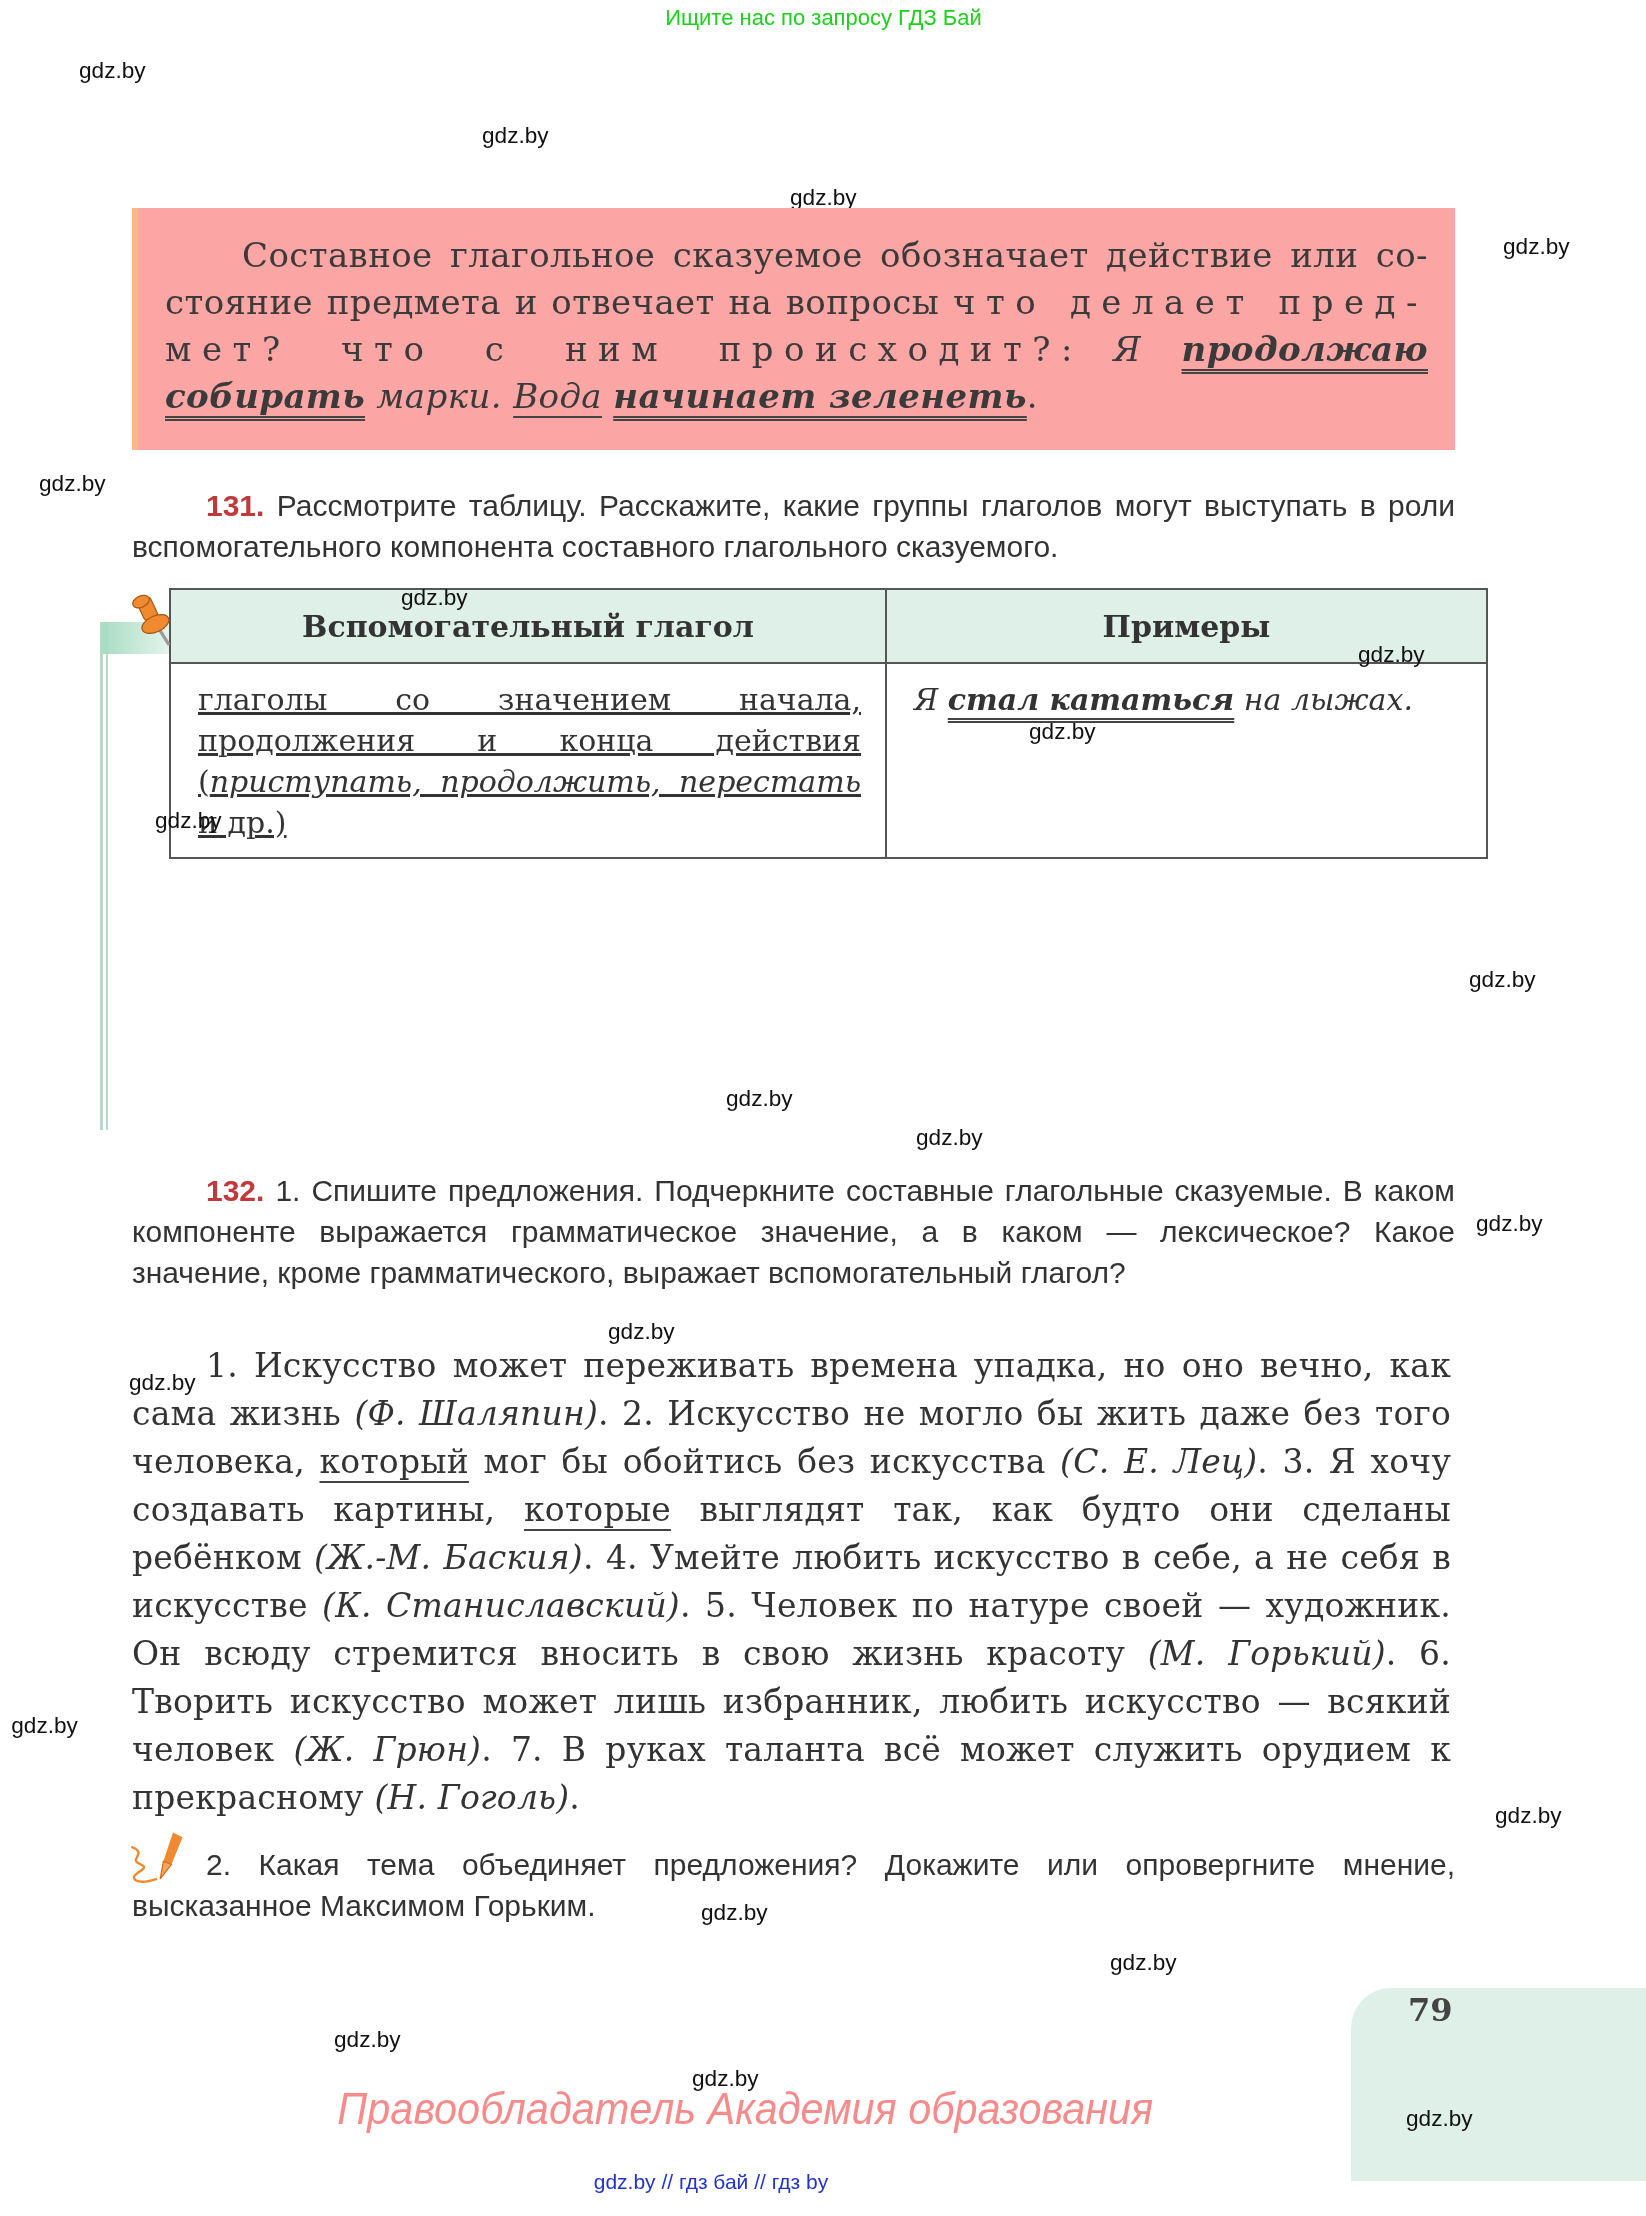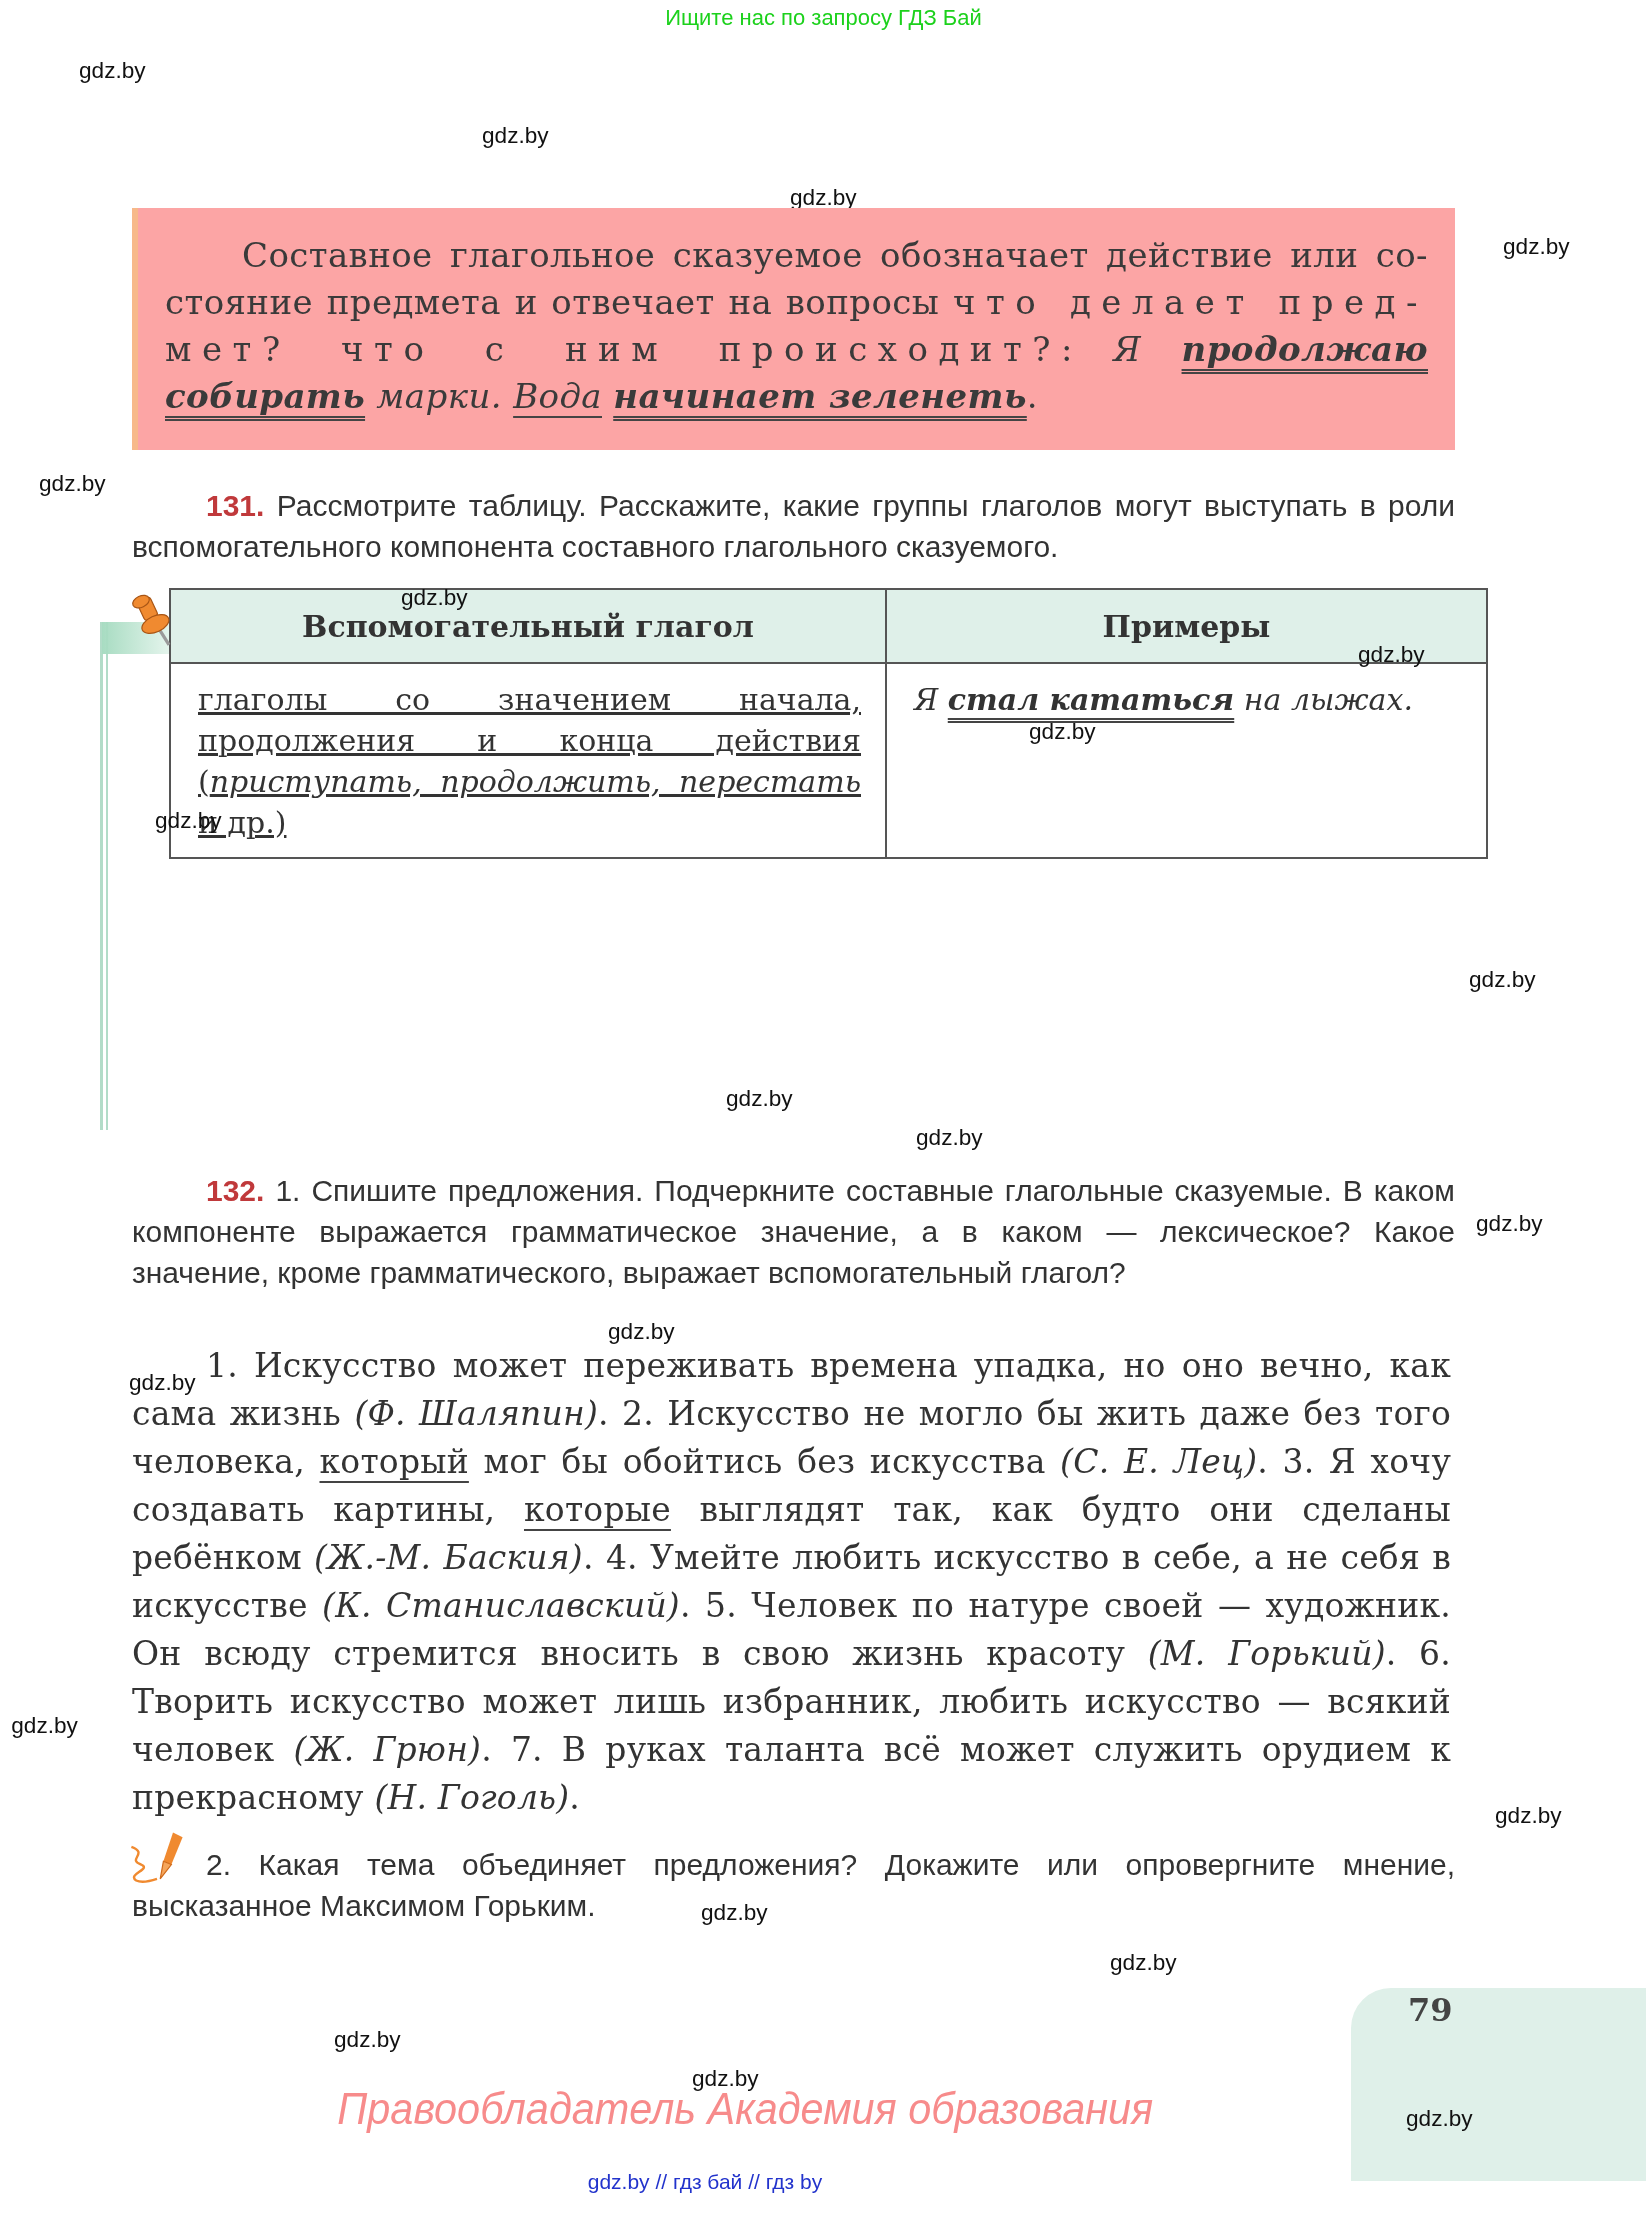--- a/index.html
+++ b/index.html
@@ -40,21 +40,21 @@
   .side-block { position: absolute; left: 102px; top: 622px; width: 97px; height: 32px; background: linear-gradient(to right, #a8dcc2, rgba(168,220,194,0)); }
 
   
   .sentences { position: absolute; left: 132px; top: 1342px; width: 1319px; font-size: 33px; line-height: 48px; color: #333; text-align: justify; letter-spacing: 0.2px; }
   .sentences .indent { display: inline-block; width: 74px; }
 
   .page-tab { position: absolute; left: 1351px; top: 1988px; width: 296px; height: 193px; background: #dff0e9; border-top-left-radius: 40px; }
   .page-num { position: absolute; left: 1408px; top: 1991px; font-size: 32px; font-weight: bold; color: #444; }
 
   .copyright { position: absolute; left: 282px; top: 2083px; width: 1007px; text-align: center; font-family: "Liberation Sans", sans-serif; font-style: italic; font-size: 45px; color: #f78b8b; transform: scaleX(0.92); transform-origin: left; }
-  .footer-links { position: absolute; top: 2170px; left: 0; width: 1410px; text-align: center; font-family: "Liberation Sans", sans-serif; font-size: 21px; color: #2233cc; }
+  .footer-links { position: absolute; top: 2170px; left: 6px; width: 1410px; text-align: center; font-family: "Liberation Sans", sans-serif; font-size: 21px; color: #2233cc; }
 </style>
 </head>
 <body>
 
 <div class="top-banner">Ищите нас по запросу ГДЗ Бай</div>
 
 <div class="wm" style="left:79px;top:58px">gdz.by</div>
 <div class="wm" style="left:482px;top:123px">gdz.by</div>
 <div class="wm" style="left:790px;top:185px">gdz.by</div>
 <div class="wm" style="left:1503px;top:234px">gdz.by</div>

